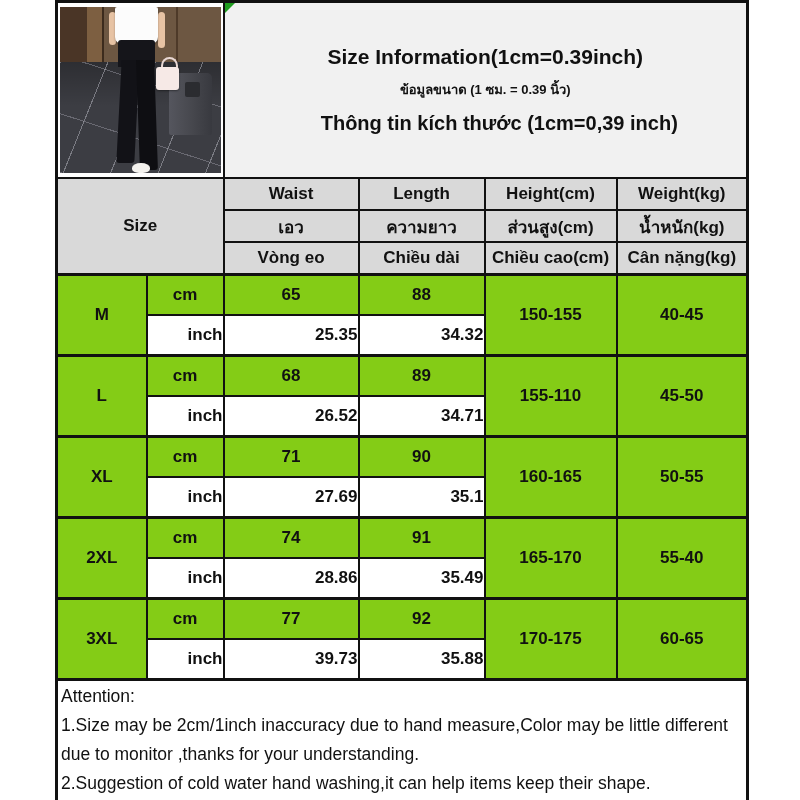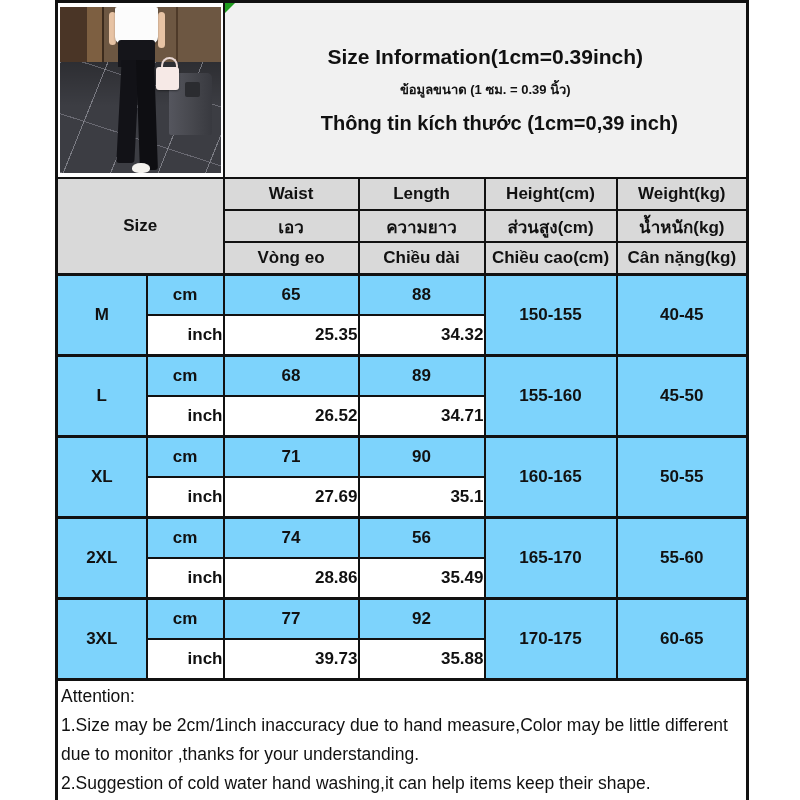--- a/index.html
+++ b/index.html
@@ -22,21 +22,21 @@
     border-top:10px solid #1f9c1f;border-right:10px solid transparent;}
   .title-en{font-weight:bold;font-size:21px;line-height:34px;}
   .title-th{font-weight:bold;font-size:13px;line-height:32px;}
   .title-vi{font-weight:bold;font-size:20px;line-height:34px;margin-left:28px;}
   
   tr.hdr td{height:30px;background:#d9d9d9;font-weight:bold;font-size:17px;}
   td.size-cell{background:#d9d9d9;font-weight:bold;font-size:31px;}
   
   tr.data td{height:38px;font-weight:bold;font-size:17px;}
   td.size-label{background:#d9d9d9;font-size:18px;}
-  tr.row-cm td{background:#7dd3fc;margin-left:6px;}
+  tr.row-cm td{background:#84cc16;margin-left:6px;}
   tr.row-inch td{background:#ffffff;text-align:right;}
   td.range{background:#f2f2f2;}
   td.unit{font-size:17px;}
   
   td.attention{height:152px;vertical-align:top;text-align:left;background:#fff;
     font-size:17.5px;font-weight:400;padding:1px 4px 0 3px;line-height:29px;}
   
   .photo{position:relative;width:100%;height:166px;overflow:hidden;background:#3e3f45;}
   .photo *{position:absolute;}
   .wood{left:0;top:0;width:100%;height:33%;background:#6d5742;}
@@ -144,21 +144,21 @@
       <td class="unit">inch</td>
       <td>25.35</td>
       <td>34.32</td>
     </tr>
 
     <tr class="data row-cm block-start">
       <td rowspan="2" class="size-label">L</td>
       <td class="unit">cm</td>
       <td>68</td>
       <td>89</td>
-      <td rowspan="2" class="range">155-160</td>
+      <td rowspan="2" class="range">155-110</td>
       <td rowspan="2" class="range">45-50</td>
     </tr>
     <tr class="data row-inch">
       <td class="unit">inch</td>
       <td>26.52</td>
       <td>34.71</td>
     </tr>
 
     <tr class="data row-cm block-start">
       <td rowspan="2" class="size-label">XL</td>
@@ -171,23 +171,23 @@
     <tr class="data row-inch">
       <td class="unit">inch</td>
       <td>27.69</td>
       <td>35.1</td>
     </tr>
 
     <tr class="data row-cm block-start">
       <td rowspan="2" class="size-label">2XL</td>
       <td class="unit">cm</td>
       <td>74</td>
-      <td>56</td>
+      <td>91</td>
       <td rowspan="2" class="range">165-170</td>
-      <td rowspan="2" class="range">55-60</td>
+      <td rowspan="2" class="range">55-40</td>
     </tr>
     <tr class="data row-inch">
       <td class="unit">inch</td>
       <td>28.86</td>
       <td>35.49</td>
     </tr>
 
     <tr class="data row-cm block-start">
       <td rowspan="2" class="size-label">3XL</td>
       <td class="unit">cm</td>

